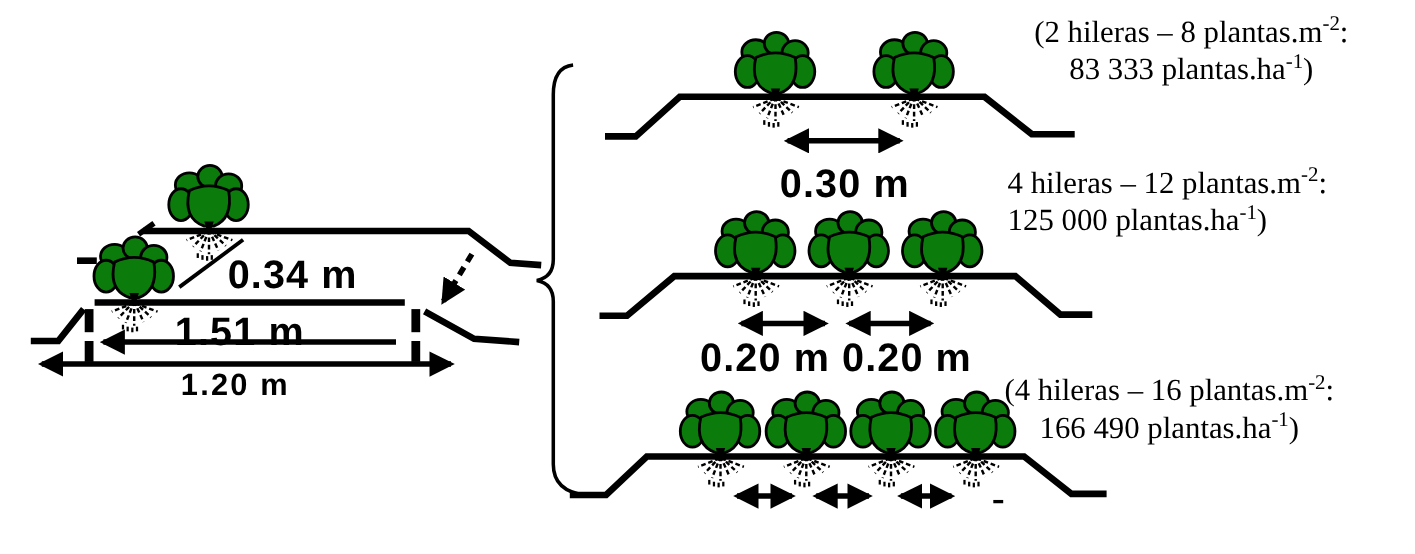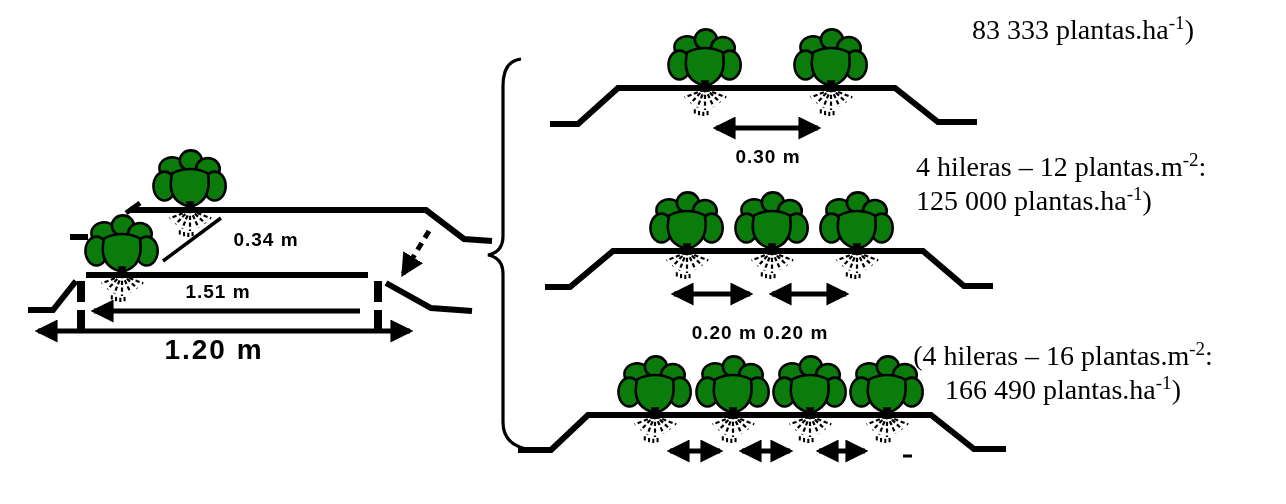--- a/index.html
+++ b/index.html
@@ -9,21 +9,21 @@
     background:#ffffff;
     overflow:hidden;
     font-family:"Liberation Sans", sans-serif;
   }
   #artwork{position:absolute;left:0;top:0;}
   .dim-label{
     position:absolute;
     transform:translateX(-50%);
     font-family:"Liberation Sans", sans-serif;
     font-weight:bold;
-    font-size:19px;
+    font-size:36px;
     color:#000;
     white-space:nowrap;
     letter-spacing:1px;
   }
   .dim-label.big{font-size:28px;letter-spacing:2px;}
   .note{
     position:absolute;
     font-family:"Liberation Serif", serif;
     font-size:28px;
     line-height:34px;
@@ -136,23 +136,24 @@
       <path d="M819,451 L865,451" stroke="#000" stroke-width="5" fill="none" marker-start="url(#ah)" marker-end="url(#ah)"></path>
       <path d="M903,456 L912,456" stroke="#000" stroke-width="3" fill="none"></path>
     </g>
   </svg>
 
   <div class="dim-label" style="left:266px;top:229px;">0.34 m</div>
   <div class="dim-label" style="left:218px;top:281px;">1.51 m</div>
   <div class="dim-label big" style="left:214px;top:334px;">1.20 m</div>
 
   <div class="dim-label" style="left:768px;top:146px;">0.30 m</div>
-  <div class="dim-label" style="left:760px;top:322px;">0.20 m 0.20 m</div>
+  <div class="dim-label" style="left:760px;top:304px;">0.20 m 0.20 m</div>
 
   <div class="note center" style="left:880px;top:13px;width:406px;">
+    <div><span>(2 hileras – 8 plantas.m</span><sup>-2</sup><span>:</span></div>
     <div><span>83 333 plantas.ha</span><sup>-1</sup><span>)</span></div>
   </div>
 
   <div class="note" style="left:916px;top:150px;width:370px;">
     <div><span>4 hileras – 12 plantas.m</span><sup>-2</sup><span>:</span></div>
     <div><span>125 000 plantas.ha</span><sup>-1</sup><span>)</span></div>
   </div>
 
   <div class="note center" style="left:884px;top:339px;width:358px;">
     <div><span>(4 hileras – 16 plantas.m</span><sup>-2</sup><span>:</span></div>

